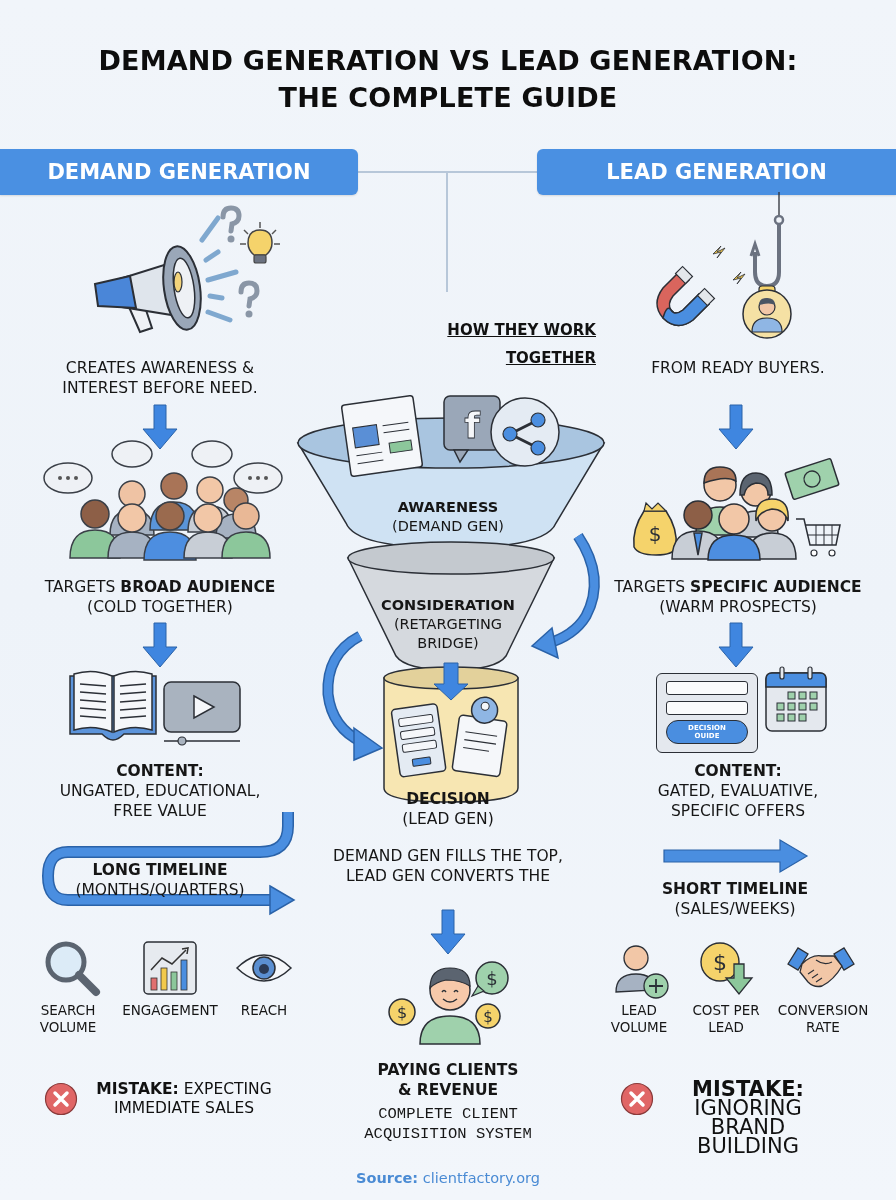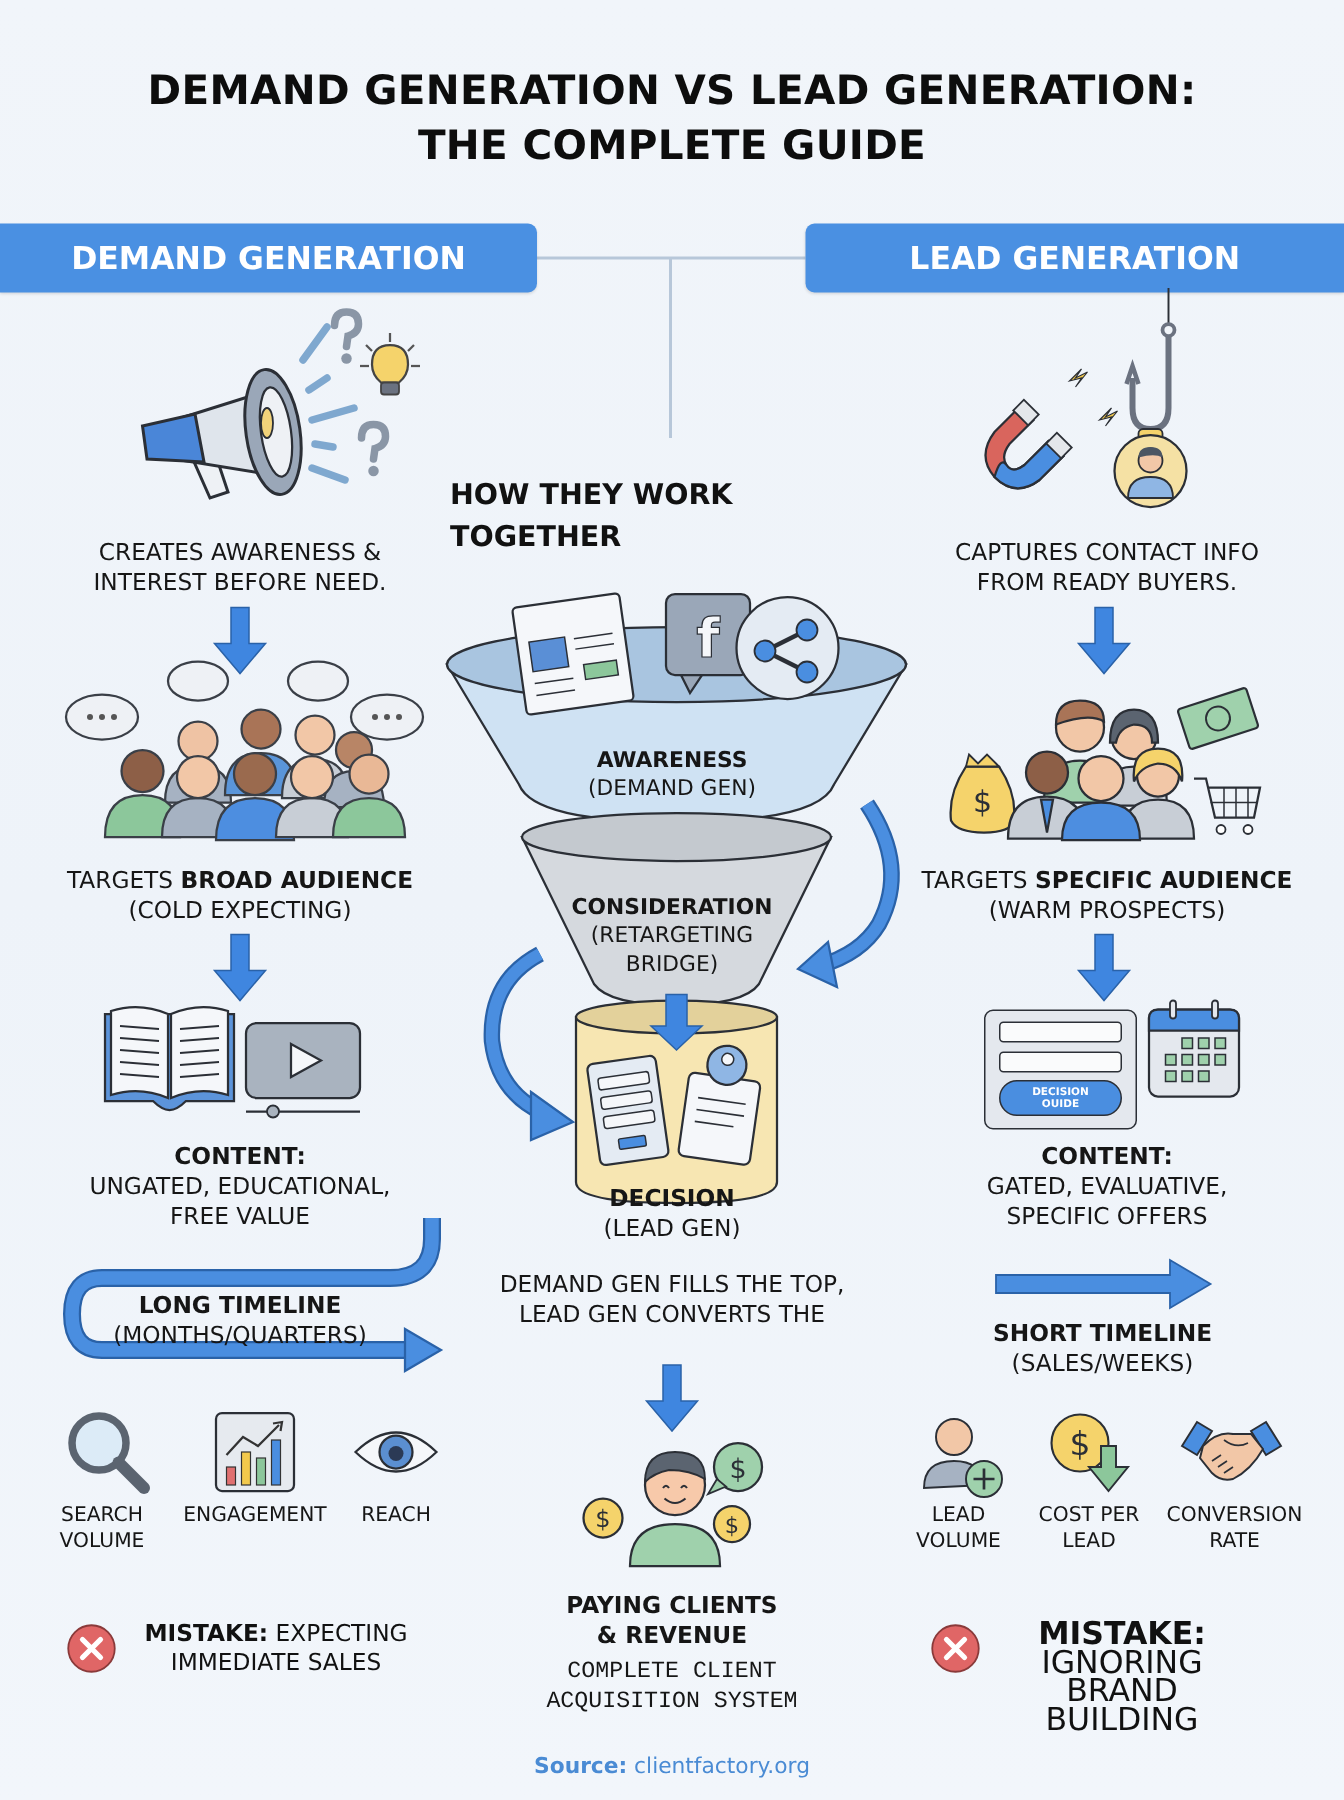--- a/index.html
+++ b/index.html
@@ -28,21 +28,21 @@
   }
   .banner.left { left: 0; top: 149px; width: 358px; border-radius: 0 6px 6px 0; }
   .banner.right { left: 537px; top: 149px; width: 359px; border-radius: 6px 0 0 6px; }
   .connector-h { left: 358px; top: 171px; width: 179px; height: 2px; background: #b7c7d9; }
   .connector-v { left: 446px; top: 172px; width: 2px; height: 120px; background: #b7c7d9; }
 
   .txt { text-align: center; font-size: 15.5px; line-height: 20px; color: #161616; }
   .txt b { font-weight: bold; }
   .lbl { text-align: center; font-size: 13.5px; line-height: 17px; color: #161616; }
   .bold { font-weight: bold; }
-  .hdr2 { font-weight: bold; font-size: 19px; line-height: 28px; text-align: left; color: #111; }
+  .hdr2 { font-weight: bold; font-size: 15px; line-height: 28px; text-align: right; color: #111; text-decoration: underline; }
   .source { font-size: 14.5px; text-align: center; color: #4a8bd4; }
   .source b { font-weight: bold; }
   svg { display: block; overflow: visible; }
 </style>
 </head>
 <body>
 
 <div class="abs title">
   <div>DEMAND GENERATION VS LEAD GENERATION:</div>
   <div>THE COMPLETE GUIDE</div>
@@ -145,21 +145,21 @@
       <path d="M144 118 Q144 92 168 92 Q192 92 192 118 Z" fill="#c8ced6"></path>
       <circle cx="168" cy="78" r="14" fill="#f2c7a7"></circle>
       <path d="M182 118 Q182 92 206 92 Q230 92 230 118 Z" fill="#8cc79b"></path>
       <circle cx="206" cy="76" r="13" fill="#e9b896"></circle>
     </g>
   </svg>
 </div>
 
 <div class="abs txt" style="left:0; top:577px; width:320px;">
   <div><span>TARGETS </span><b>BROAD AUDIENCE</b></div>
-  <div>(COLD EXPECTING)</div>
+  <div>(COLD TOGETHER)</div>
 </div>
 
 <div class="abs" style="left:143px; top:623px;">
   <svg width="34" height="44" viewBox="0 0 34 44">
       <path d="M11 0 H23 V24 H34 L17 44 L0 24 H11 Z" fill="#3f86e0" stroke="#2a62a8" stroke-width="1"></path>
     </svg>
 </div>
 
 <div class="abs" style="left:68px; top:670px;">
   <svg width="90" height="70" viewBox="0 0 90 70">
@@ -402,21 +402,20 @@
     <g>
       <path d="M24 80 L8 96 Q-4 112 8 126 Q22 140 38 128 L54 112 L44 102 L28 118 Q20 124 16 118 Q12 112 18 104 L34 88 Z" fill="#d9655d" stroke="#2b2f36" stroke-width="1.5"></path>
       <path d="M16 118 Q12 112 8 126 Q22 140 38 128 L54 112 L44 102 L28 118 Q20 124 16 118 Z" fill="#4a8ee0" stroke="#2b2f36" stroke-width="1.5"></path>
       <rect x="22" y="78" width="14" height="10" fill="#e4e7eb" stroke="#2b2f36" stroke-width="1.2" transform="rotate(45 29 83)"></rect>
       <rect x="44" y="100" width="14" height="10" fill="#e4e7eb" stroke="#2b2f36" stroke-width="1.2" transform="rotate(45 51 105)"></rect>
     </g>
   </svg>
 </div>
 
 <div class="abs txt" style="left:580px; top:358px; width:316px;">
-  <div>CAPTURES CONTACT INFO</div>
   <div>FROM READY BUYERS.</div>
 </div>
 
 <div class="abs" style="left:719px; top:405px;">
   <svg width="34" height="44" viewBox="0 0 34 44">
       <path d="M11 0 H23 V24 H34 L17 44 L0 24 H11 Z" fill="#3f86e0" stroke="#2a62a8" stroke-width="1"></path>
     </svg>
 </div>
 
 <div class="abs" style="left:630px; top:455px; width:215px; height:105px;">

